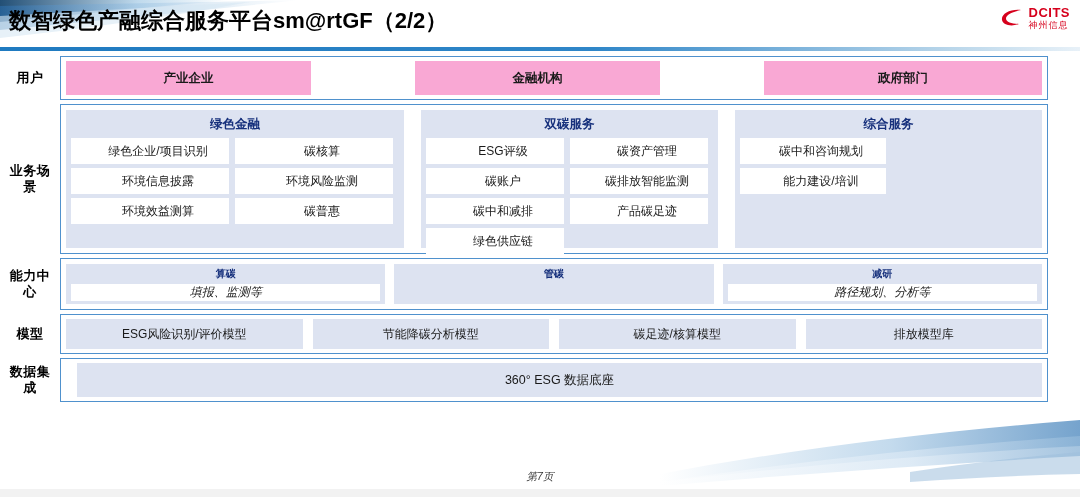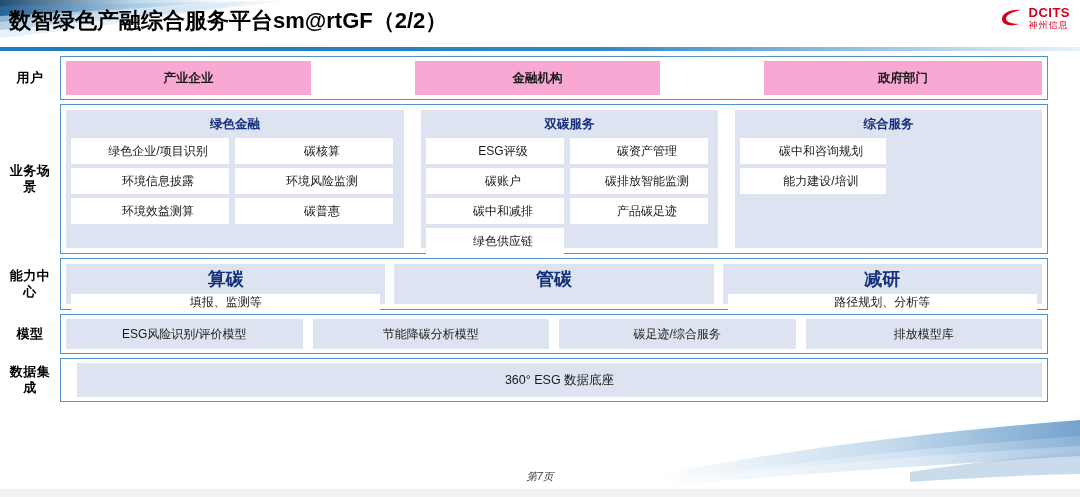--- a/index.html
+++ b/index.html
@@ -91,27 +91,27 @@
     box-sizing:border-box;
     padding-left:16px;
   }
   
   .row-capability .row-body{height:52px;display:flex;gap:9px;}
   .cap-panel{
     background:#dde3f1;flex:1;box-sizing:border-box;
     padding:3px 5px 5px 5px;display:flex;flex-direction:column;
   }
   .cap-title{
-    text-align:center;font-size:18px;font-weight:bold;color:#16307c;
+    text-align:center;font-size:10px;font-weight:bold;color:#16307c;
     margin-bottom:3px;
   }
   .cap-sub{
     background:#ffffff;flex:1;
     display:flex;align-items:center;justify-content:center;
-    font-size:12px;color:#1a1a1a;
+    font-size:12px;font-style:italic;color:#1a1a1a;
   }
   
   .row-model .row-body{height:40px;display:flex;align-items:center;gap:10px;}
   .model-box{
     background:#dde3f1;flex:1;height:30px;
     display:flex;align-items:center;justify-content:center;
     font-size:12px;color:#1a1a1a;
   }
   
   .row-data .row-body{height:44px;display:flex;align-items:center;padding-left:16px;}
@@ -261,21 +261,21 @@
         <div class="cap-sub">路径规划、分析等</div>
       </div>
     </div>
   </div>
 
   <div class="row row-model">
     <div class="row-label">模型</div>
     <div class="row-body">
       <div class="model-box">ESG风险识别/评价模型</div>
       <div class="model-box">节能降碳分析模型</div>
-      <div class="model-box">碳足迹/综合服务</div>
+      <div class="model-box">碳足迹/核算模型</div>
       <div class="model-box">排放模型库</div>
     </div>
   </div>
 
   <div class="row row-data">
     <div class="row-label">数据集成</div>
     <div class="row-body">
       <div class="data-box">360° ESG 数据底座</div>
     </div>
   </div>

